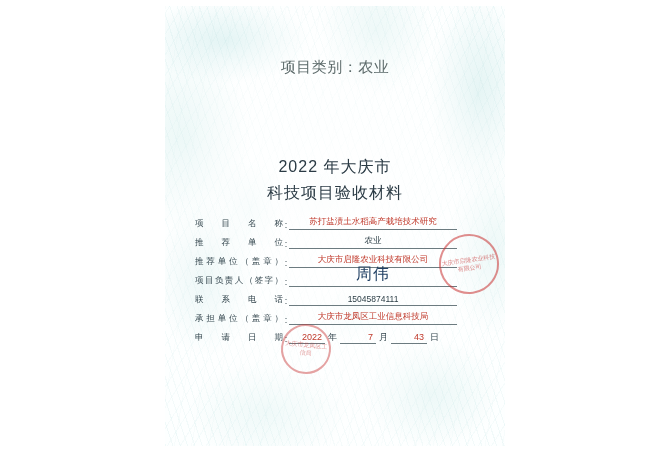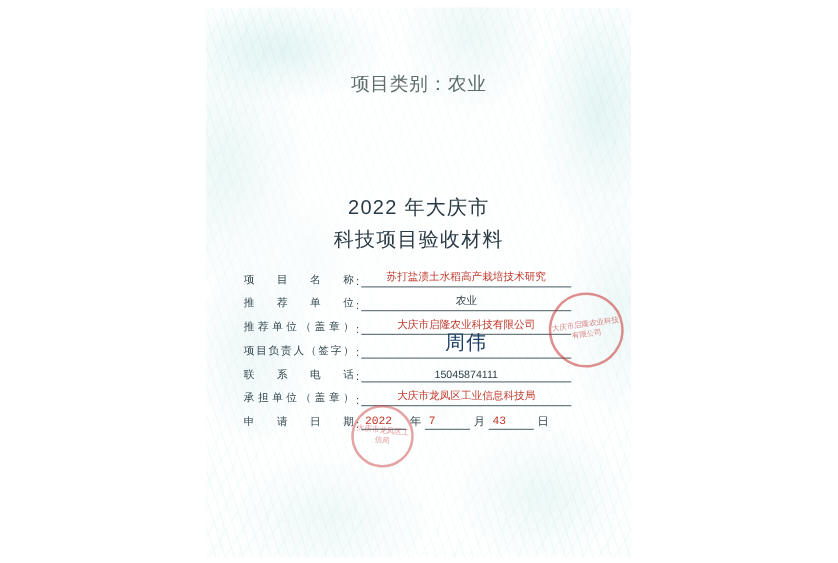--- a/index.html
+++ b/index.html
@@ -104,25 +104,24 @@
   .val.red{color:#c0392b;}
   .val.hand{
     color:#1f3f63;
     font-family:Liberation Sans, sans-serif;
     font-size:16px;
     letter-spacing:1px;
   }
   .dateline{display:flex;align-items:flex-end;flex:1 1 auto;}
   .dseg{
     border-bottom:1px solid #6c7b80;
-    text-align:left;
+    text-align:right;
     min-width:30px;
     padding:0 3px 1px 3px;
     color:#c0392b;
-    font-family:Liberation Mono, monospace;
   }
   .dunit{padding:0 3px;color:#34464e;}
 
   
   .seal{
     position:absolute;
     border:2px solid rgba(200,50,50,.55);
     border-radius:50%;
     color:rgba(200,50,50,.6);
     font-size:6px;

